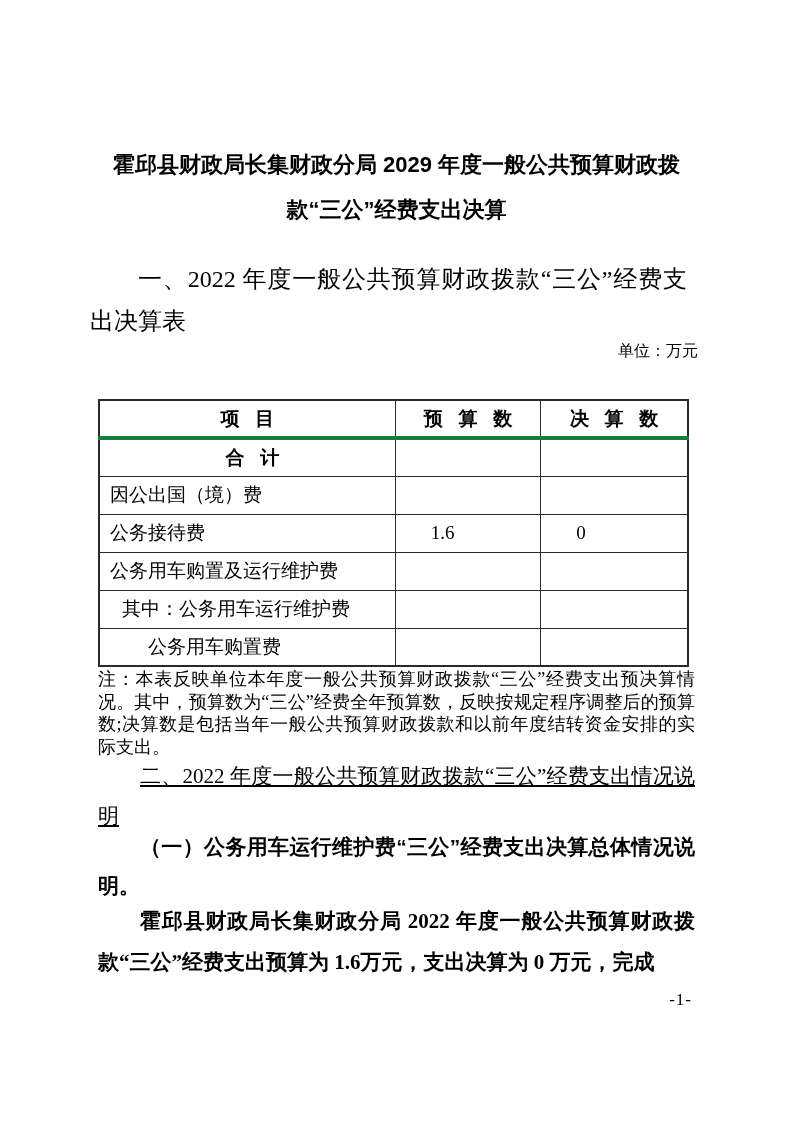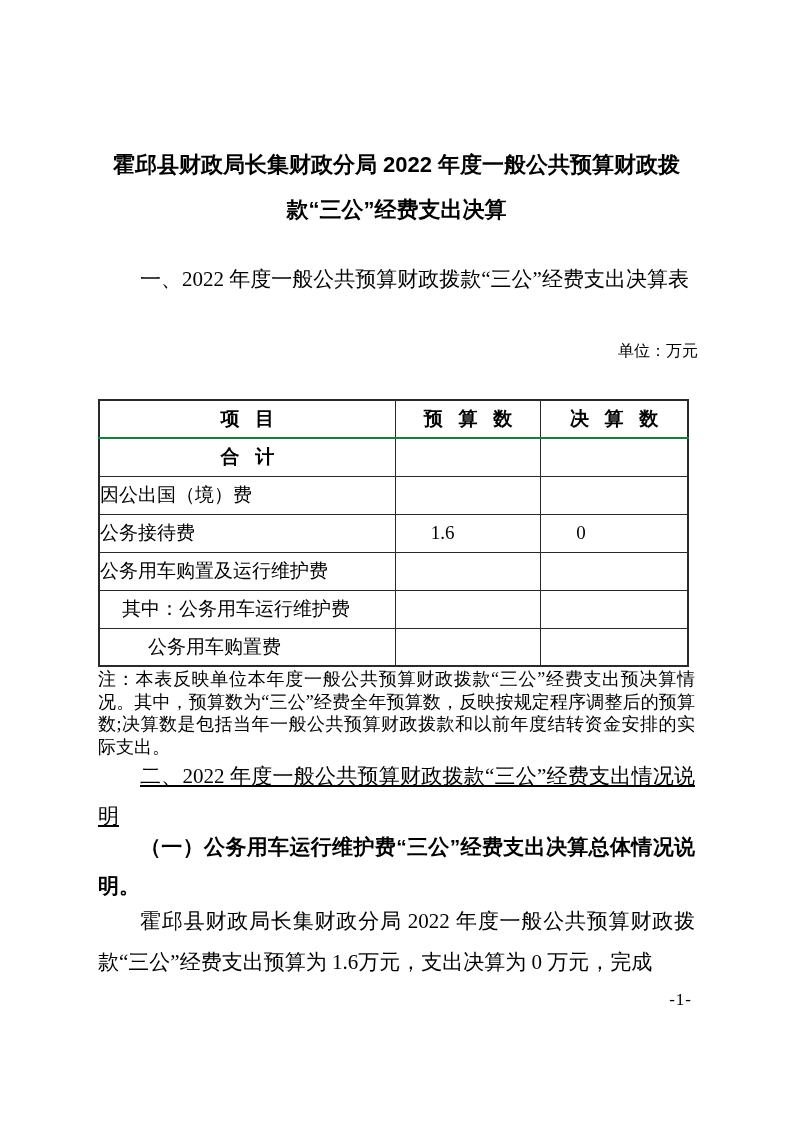--- a/index.html
+++ b/index.html
@@ -18,22 +18,22 @@
     position: absolute;
     left: 98px; top: 142px; width: 597px;
     font-family: "Liberation Sans", "DejaVu Sans", sans-serif;
     font-weight: bold;
     font-size: 22px;
     line-height: 45px;
     text-align: center;
   }
   .h1 {
     position: absolute;
-    left: 98px; top: 258px; width: 597px;
-    font-size: 21px;
+    left: 90px; top: 258px; width: 597px;
+    font-size: 24px;
     line-height: 42px;
     text-indent: 2em;
     text-align: justify;
     text-justify: inter-ideograph;
   }
   .unit-label {
     position: absolute;
     left: 98px; top: 341px; width: 600px;
     font-size: 16px;
     text-align: right;
@@ -52,27 +52,27 @@
   table.fin col.c2 { width: 24.7%; }
   table.fin col.c3 { width: 25%; }
   table.fin th, table.fin td {
     border: 1px solid #2a2a2a;
     height: 38px;
     font-size: 19px;
     padding: 0;
     vertical-align: middle;
   }
   table.fin thead th {
-    border-bottom: 2px solid #15803d;
+    border-bottom: 4px solid #15803d;
     font-family: "Liberation Sans", "DejaVu Sans", sans-serif;
     font-weight: bold;
     text-align: center;
     word-spacing: 0.55em;
   }
-  table.fin td.item { text-align: left; }
+  table.fin td.item { text-align: left; padding-left: 10px; }
   table.fin td.num  { text-align: left; padding-left: 35px; }
   table.fin tr.row-total td {
     font-family: "Liberation Sans", "DejaVu Sans", sans-serif;
     font-weight: bold;
     text-align: center;
     word-spacing: 0.55em;
   }
   table.fin tr.indent-1 td.item { padding-left: 22px; }
   table.fin tr.indent-2 td.item { padding-left: 48px; margin-top: 12px; }
   .note {
@@ -105,34 +105,35 @@
     text-justify: inter-ideograph;
   }
   .para {
     position: absolute;
     left: 98px; top: 901px; width: 597px;
     font-size: 21px;
     line-height: 41px;
     text-indent: 2em;
     text-align: justify;
     text-justify: inter-ideograph;
+    font-weight: bold;
   }
   .page-num {
     position: absolute;
     top: 990px; right: 101px;
     font-size: 17px;
     letter-spacing: 1px;
   }
 </style>
 </head>
 <body>
 
 <div class="page">
 
-  <div class="doc-title">霍邱县财政局长集财政分局 2022 年度一般公共预算财政拨款“三公”经费支出决算</div>
+  <div class="doc-title">霍邱县财政局长集财政分局 2029 年度一般公共预算财政拨款“三公”经费支出决算</div>
 
   <div class="h1">一、2022 年度一般公共预算财政拨款“三公”经费支出决算表</div>
 
   <div class="unit-label">单位：万元</div>
 
   <div class="table-wrap">
     <table class="fin">
       <colgroup>
           <col class="c1">
           <col class="c2">

